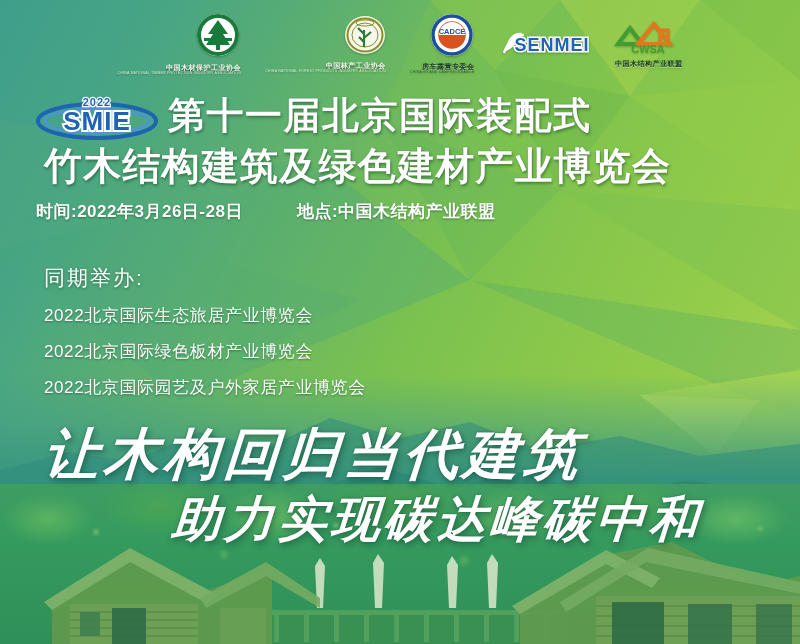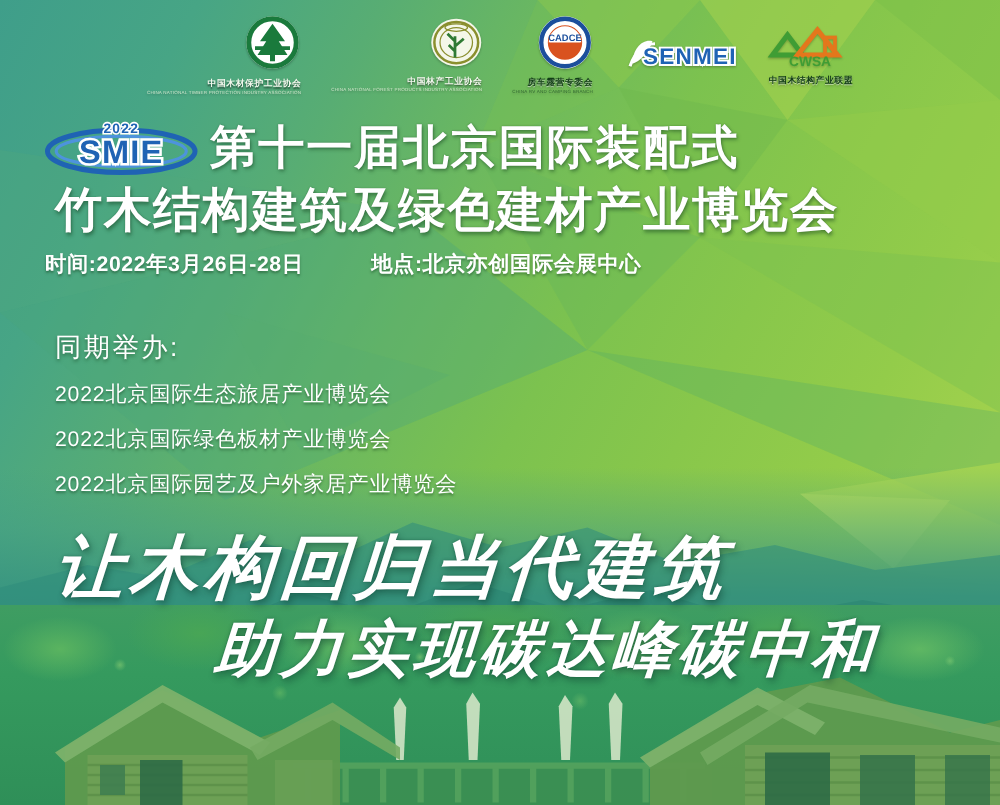--- a/index.html
+++ b/index.html
@@ -108,21 +108,21 @@
   }
   .hl-row1{
     display:flex;align-items:center;gap:8px;
     padding-left:34px;height:52px;
   }
   .smie{
     position:relative;width:126px;height:48px;flex:none;
   }
   .smie svg{display:block;width:100%;height:100%;}
   .title-line{
-    font-family:Liberation Serif, serif;
+    font-family:Liberation Mono, monospace;
     font-weight:bold;
     color:#ffffff;
     font-size:37px;
     letter-spacing:1.5px;
     line-height:1;
     white-space:nowrap;
     text-shadow:
       0 0 1px rgba(20,70,30,.55),
       1px 2px 3px rgba(18,62,28,.45);
   }
@@ -361,21 +361,21 @@
       </div>
       <div class="title-line">第十一届北京国际装配式</div>
     </div>
     <div class="hl-row2">
       <div class="title-line">竹木结构建筑及绿色建材产业博览会</div>
     </div>
   </div>
 
   <div class="meta-row">
     <span>时间:2022年3月26日-28日</span>
-    <span>地点:北京亦创国际会展中心</span>
+    <span>地点:中国木结构产业联盟</span>
   </div>
 
   <div class="concurrent">
     <div class="conc-title">同期举办:</div>
     <ul class="conc-list">
       <li>2022北京国际生态旅居产业博览会</li>
       <li>2022北京国际绿色板材产业博览会</li>
       <li>2022北京国际园艺及户外家居产业博览会</li>
     </ul>
   </div>

